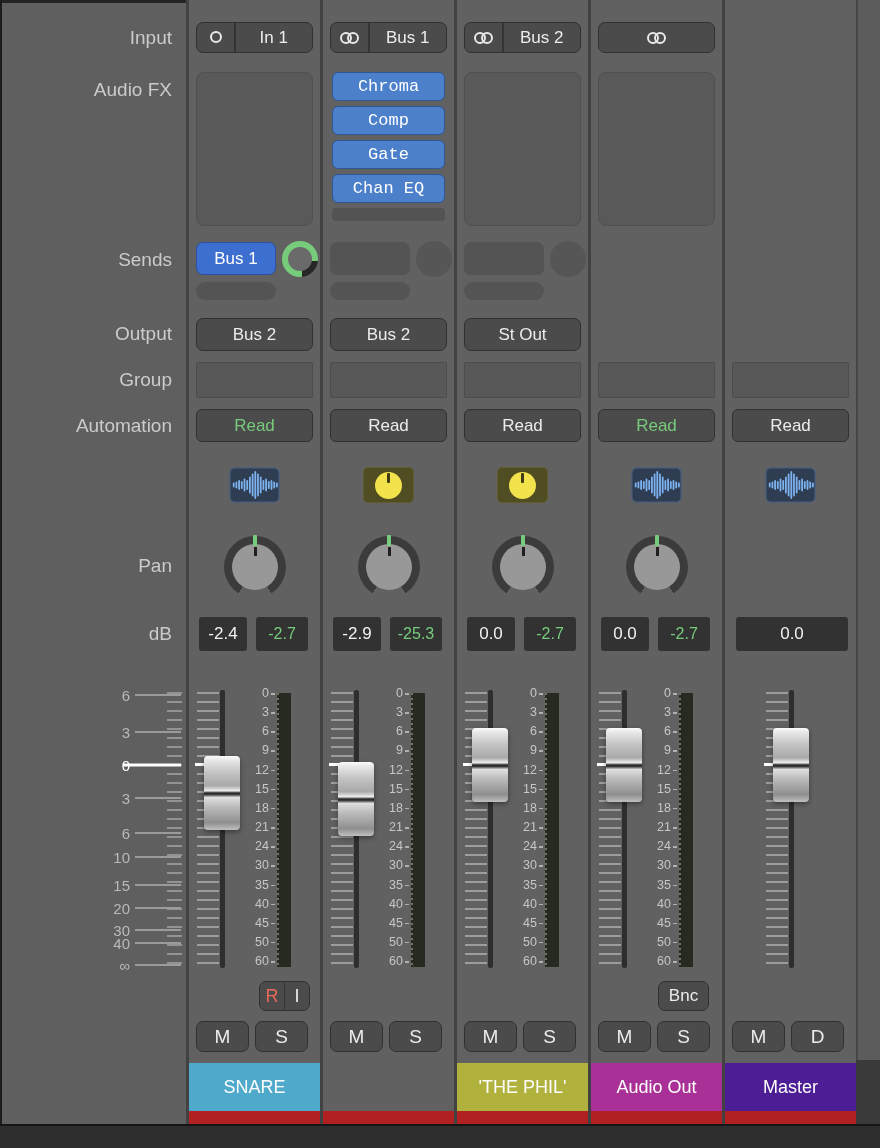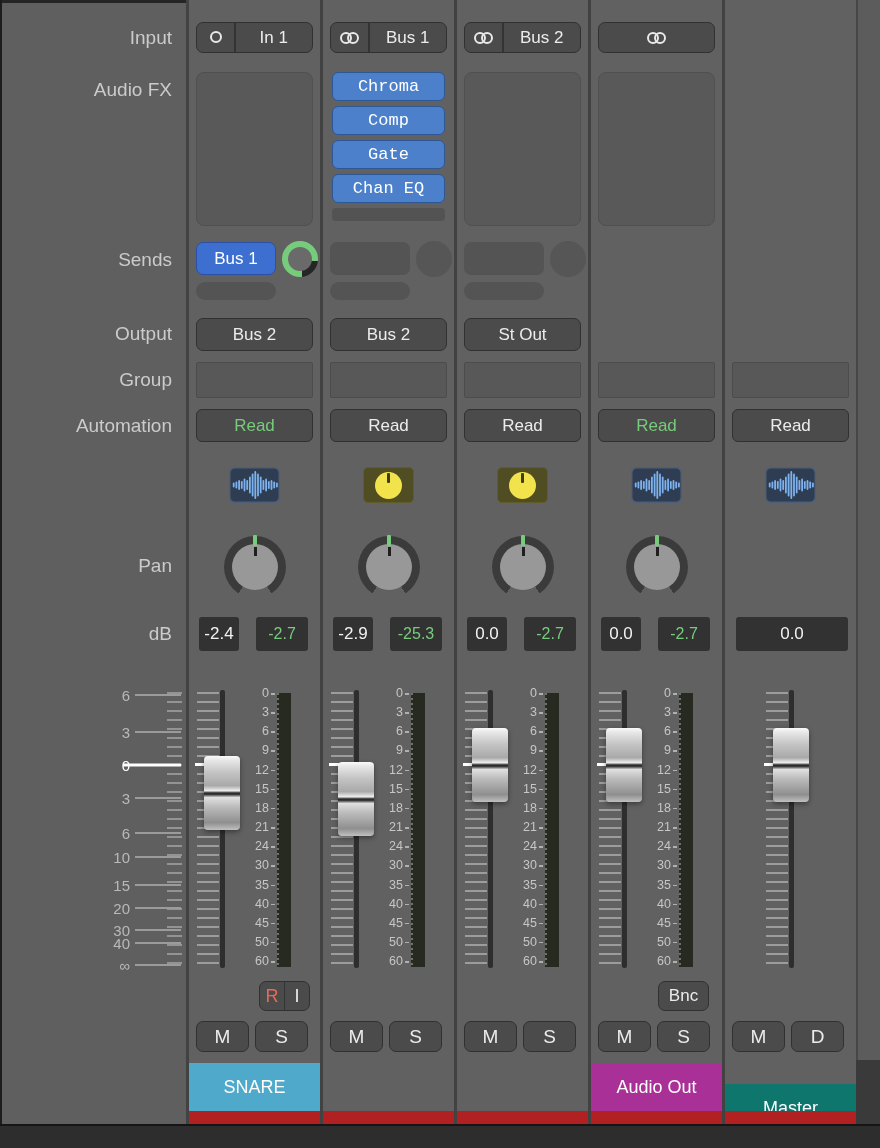--- a/index.html
+++ b/index.html
@@ -76,21 +76,21 @@
   .pan-wrap{position:absolute;left:35px;top:536px;width:62px;height:62px;}
   .pan-ring{position:absolute;inset:0;border-radius:50%;
       background:conic-gradient(#3b3b3b 0 148deg,transparent 148deg 212deg,#3b3b3b 212deg 360deg);}
   .pan-face{position:absolute;left:8px;top:8px;width:46px;height:46px;border-radius:50%;background:#989898;}
   .pan-green{position:absolute;left:29px;top:-1px;width:4px;height:11px;background:var(--green);border-radius:1px;}
   .pan-dark{position:absolute;left:30px;top:11px;width:2.5px;height:9px;background:#1f1f1f;}
 
   
   .db-box{position:absolute;top:617px;height:34px;background:#323232;border-radius:3px;
           display:flex;align-items:center;justify-content:center;font-size:17px;color:#f2f2f2;}
-  .db-left{left:10px;width:40px;}
+  .db-left{left:10px;width:48px;}
   .db-left.wide{left:11px;width:112px;}
   .db-right{left:67px;width:52px;}
   .db-right span{color:var(--green);font-size:16px;}
 
   
   .fader-ticks{position:absolute;left:8px;top:692px;width:22px;height:276px;
       background:repeating-linear-gradient(to bottom,rgba(205,205,205,.55) 0 2px,transparent 2px 9px);}
   .zero-line{position:absolute;left:6px;top:763px;width:24px;height:2.5px;background:#ffffff;}
   .fader-track{position:absolute;left:31px;top:690px;width:5px;height:278px;background:#2e2e2e;border-radius:2px;}
   .fader-handle{position:absolute;left:15px;width:36px;height:74px;border-radius:4px;
@@ -464,20 +464,23 @@
     <div class="fader-handle" style="top: 728px;"></div>
     <div class="meter"></div>
 
     <div class="btn mute-btn">
       <span>M</span>
     </div>
     <div class="btn solo-btn">
       <span>S</span>
     </div>
 
+    <div class="name-bar" style="background: rgb(177, 177, 62);">
+      <span>'THE PHIL'</span>
+    </div>
     <div class="red-strip"></div>
   <div class="meter-num" style="top: 686px;">0</div>
         <div class="meter-num" style="top: 705.15px;">3</div>
         <div class="meter-num" style="top: 724.3px;">6</div>
         <div class="meter-num" style="top: 743.45px;">9</div>
         <div class="meter-num" style="top: 762.6px;">12</div>
         <div class="meter-num" style="top: 781.75px;">15</div>
         <div class="meter-num" style="top: 800.9px;">18</div>
         <div class="meter-num" style="top: 820.05px;">21</div>
         <div class="meter-num" style="top: 839.2px;">24</div>
@@ -632,21 +635,21 @@
     <div class="fader-track"></div>
     <div class="fader-handle" style="top: 728px;"></div>
 
     <div class="btn mute-btn">
       <span>M</span>
     </div>
     <div class="btn solo-btn">
       <span>D</span>
     </div>
 
-    <div class="name-bar" style="background: #0f766e; margin-top: 21px;">
+    <div class="name-bar" style="background: #4c1d95;">
       <span>Master</span>
     </div>
     <div class="red-strip"></div>
   </div>
     </div>
 
   <div class="right-gutter"></div>
   <div class="right-gutter-dark"></div>
   <div class="top-edge"></div>
   <div class="left-edge"></div>

